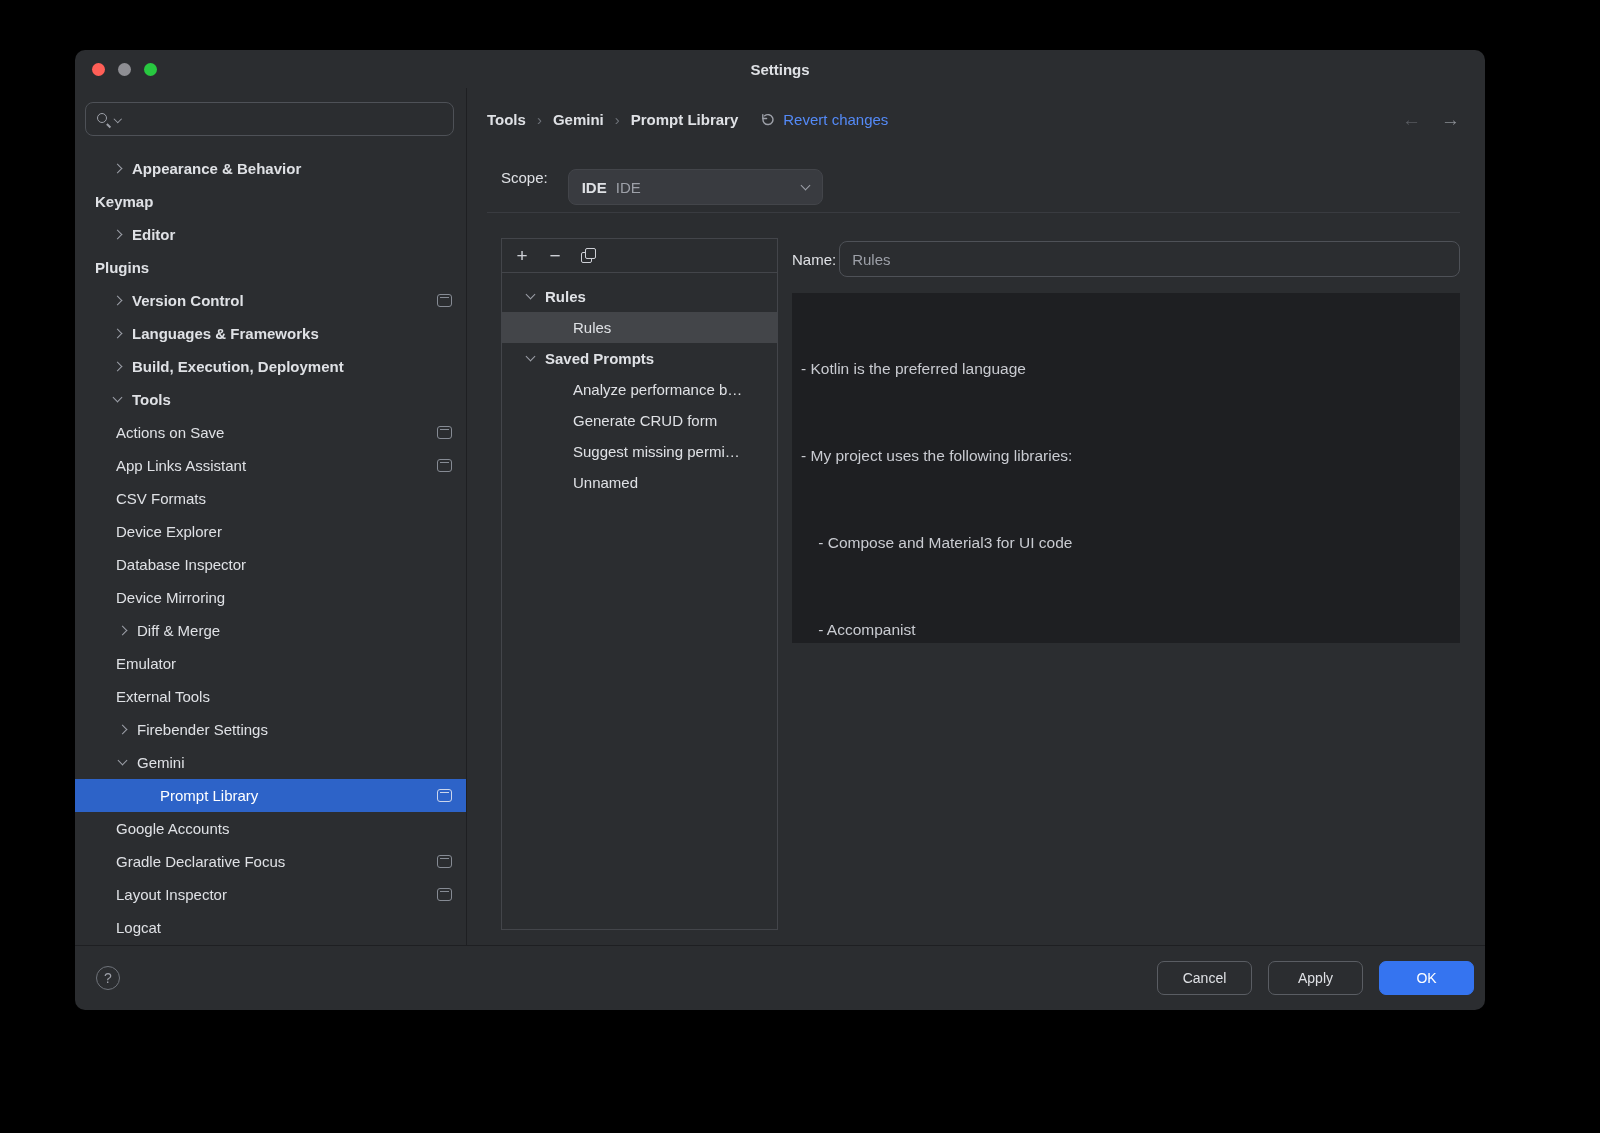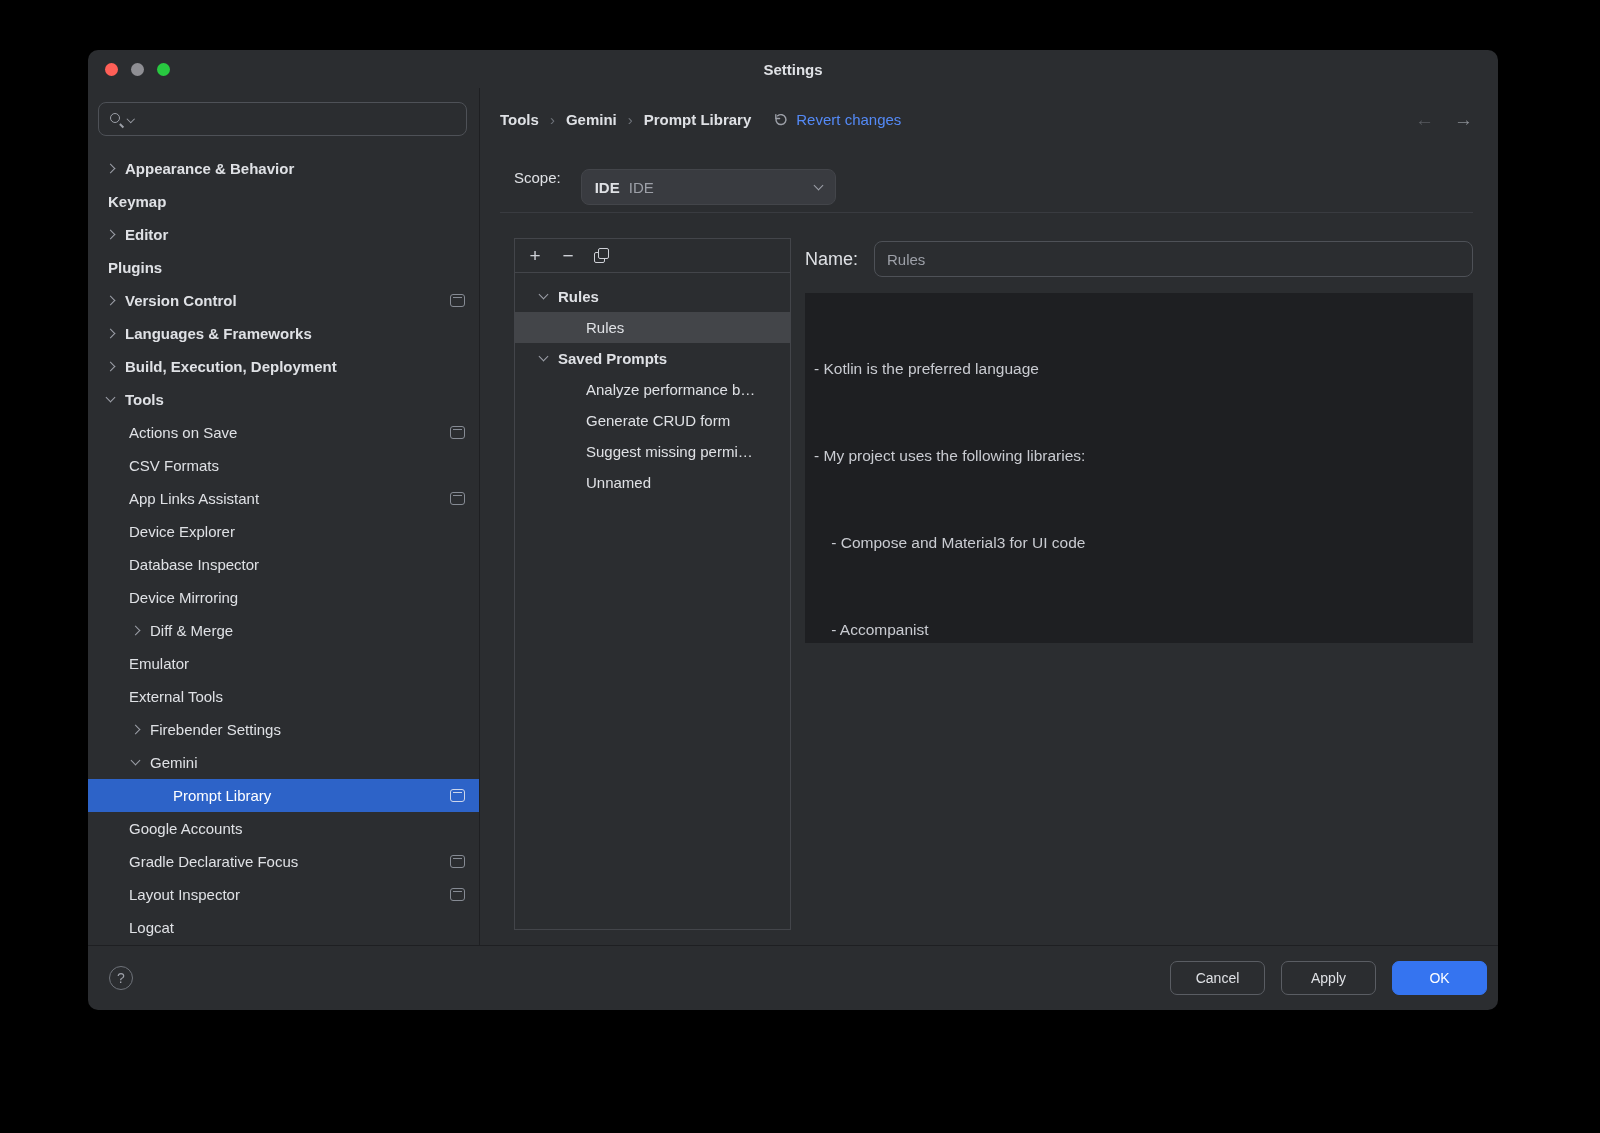--- a/index.html
+++ b/index.html
@@ -1,18 +1,18 @@
 <!DOCTYPE html>
 <html><head>
 <meta charset="utf-8">
 <style>
   *{margin:0;padding:0;box-sizing:border-box;font-family:"Liberation Sans","DejaVu Sans",sans-serif;}
   html,body{width:1600px;height:1133px;background:#000;}
   .stage{position:relative;width:1600px;height:1133px;background:#000;overflow:hidden;}
-  .window{position:absolute;left:88px;top:50px;width:1410px;height:960px;background:#2b2d30;border-radius:10px;
+  .window{position:absolute;left:75px;top:50px;width:1410px;height:960px;background:#2b2d30;border-radius:10px;
           display:grid;grid-template-rows:38px 1fr 65px;box-shadow:0 25px 70px rgba(0,0,0,.65);overflow:hidden;}
   
   .titlebar{position:relative;display:flex;align-items:center;}
   .traffic{position:absolute;left:17px;top:0;height:100%;display:flex;align-items:center;gap:13px;}
   .tl{width:13px;height:13px;border-radius:50%;display:inline-block;cursor:pointer;}
   .tl.red{background:#ff5f57}.tl.gray{background:#8e8e93}.tl.green{background:#28c840}
   .title{flex:1;text-align:center;font-weight:700;font-size:15px;color:#dfe1e5;}
   
   .content{display:flex;min-height:0;}
   .sidebar{width:392px;flex:none;border-right:1px solid #1e1f22;padding-top:14px;display:flex;flex-direction:column;}
@@ -20,21 +20,21 @@
   .mag{width:14px;height:14px;position:relative;flex:none;}
   .mag::before{content:"";position:absolute;left:1px;top:1px;width:8px;height:8px;border:1.6px solid #9da0a8;border-radius:50%;}
   .mag::after{content:"";position:absolute;left:10.5px;top:10.5px;width:4.5px;height:1.6px;background:#9da0a8;transform:rotate(45deg);transform-origin:left center;}
   .mag-chev{width:8px;height:8px;margin-left:4px;position:relative;flex:none;}
   .mag-chev::before{content:"";position:absolute;top:1px;left:1px;width:4.5px;height:4.5px;border-right:1.4px solid #9da0a8;border-bottom:1.4px solid #9da0a8;transform:rotate(45deg);}
   .search-input{flex:1;background:transparent;border:none;outline:none;color:#dfe1e5;font-size:15px;padding:0 8px;min-width:0;}
   .tree{flex:1;overflow:hidden;}
   .si{display:flex;align-items:center;height:33px;font-size:15px;color:#dfe1e5;cursor:pointer;}
   .si .lab{white-space:nowrap;}
   .b{font-weight:700;}
-  .p22{padding-left:16px}.p43{padding-left:20px}.p64{padding-left:41px}.p85{padding-left:85px}
+  .p22{padding-left:36px}.p43{padding-left:20px}.p64{padding-left:41px}.p85{padding-left:85px}
   .cv{width:21px;height:14px;display:inline-flex;align-items:center;flex:none;}
   .cv::before{content:"";width:6px;height:6px;border-right:1.6px solid #9da0a8;border-bottom:1.6px solid #9da0a8;transform:rotate(-45deg);margin-left:3px;}
   .cv.d::before{transform:rotate(45deg);margin-top:-4px;}
   .si.sel{background:#2d63c8;color:#fff;}
   .ticon{margin-left:auto;margin-right:14px;width:15px;height:13px;border:1.5px solid #868b94;border-radius:3px;position:relative;flex:none;}
   .ticon::after{content:"";position:absolute;left:2px;right:2px;top:1.5px;height:1.5px;background:#868b94;}
   .si.sel .ticon{border-color:#ccd6ec}.si.sel .ticon::after{background:#ccd6ec}
   
   .main{flex:1;padding:0 25px 0 20px;display:flex;flex-direction:column;min-width:0;}
   .mainhead{margin-top:16px;height:30px;display:flex;align-items:center;}
@@ -63,21 +63,21 @@
   .copy-icon::after{content:"";position:absolute;left:4px;top:0;width:9px;height:9px;border:1.5px solid #ced0d6;border-radius:2px;background:#2b2d30;}
   .panel-tree{padding-top:8px;}
   .pt-row{display:flex;align-items:center;height:31px;font-size:15px;color:#dfe1e5;cursor:pointer;}
   .pt-group{padding-left:22px;}
   .pt-item{padding-left:71px;}
   .pt-item.sel{background:#434549;}
   .pt-row .lab{white-space:nowrap;}
   
   .detail{flex:1;margin-left:14px;display:flex;flex-direction:column;min-width:0;}
   .name-row{display:flex;align-items:center;height:36px;margin-top:3px;}
-  .name-label{font-size:18px;color:#dfe1e5;margin-right:16px;}
+  .name-label{font-size:15px;color:#dfe1e5;margin-right:3px;}
   .name-input{flex:1;height:36px;background:transparent;border:1px solid #4e5157;border-radius:8px;color:#9da0a8;font-size:15px;padding:0 12px;outline:none;min-width:0;}
   .editor{margin-top:16px;height:350px;background:#1e1f22;padding:3px 10px 0 9px;
           font-family:"DejaVu Sans Mono",monospace;font-size:15.5px;line-height:29px;color:#c9cbd1;white-space:pre;overflow:hidden;cursor:text;}
   .el{height:29px;}
   
   .footer{border-top:1px solid #1e1f22;display:flex;align-items:center;padding:0 11px 0 21px;}
   .help{width:24px;height:24px;flex:none;border:1.5px solid #6f737a;border-radius:50%;color:#9da0a8;font-size:14px;display:flex;align-items:center;justify-content:center;cursor:pointer;}
   .fbtns{margin-left:auto;display:flex;gap:16px;}
   .btn{width:95px;height:34px;border-radius:7px;background:transparent;border:1px solid #5a5d63;color:#dfe1e5;font-size:14px;cursor:pointer;font-family:inherit;}
   .btn.primary{background:#3574f0;border-color:#3574f0;color:#fff;}
@@ -135,25 +135,25 @@
             </div>
         <div class="si p22 b">
               <span class="cv d"></span>
               <span class="lab">Tools</span>
             </div>
         <div class="si p64">
               <span class="lab">Actions on Save</span>
               <span class="ticon"></span>
             </div>
         <div class="si p64">
+              <span class="lab">App Links Assistant</span>
+              <span class="ticon"></span>
+            </div>
+        <div class="si p64">
               <span class="lab">CSV Formats</span>
-            </div>
-        <div class="si p64">
-              <span class="lab">App Links Assistant</span>
-              <span class="ticon"></span>
             </div>
         <div class="si p64">
               <span class="lab">Device Explorer</span>
             </div>
         <div class="si p64">
               <span class="lab">Database Inspector</span>
             </div>
         <div class="si p64">
               <span class="lab">Device Mirroring</span>
             </div>

